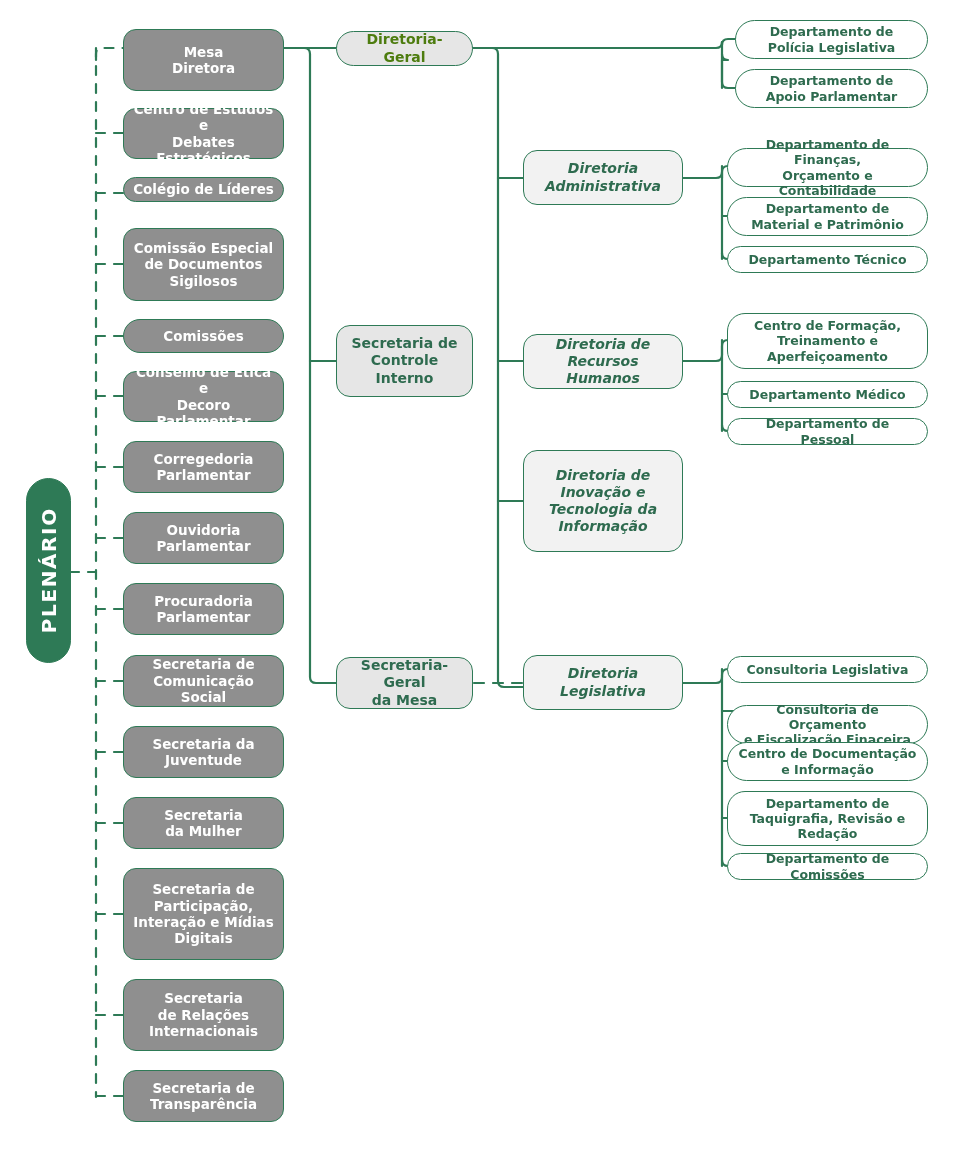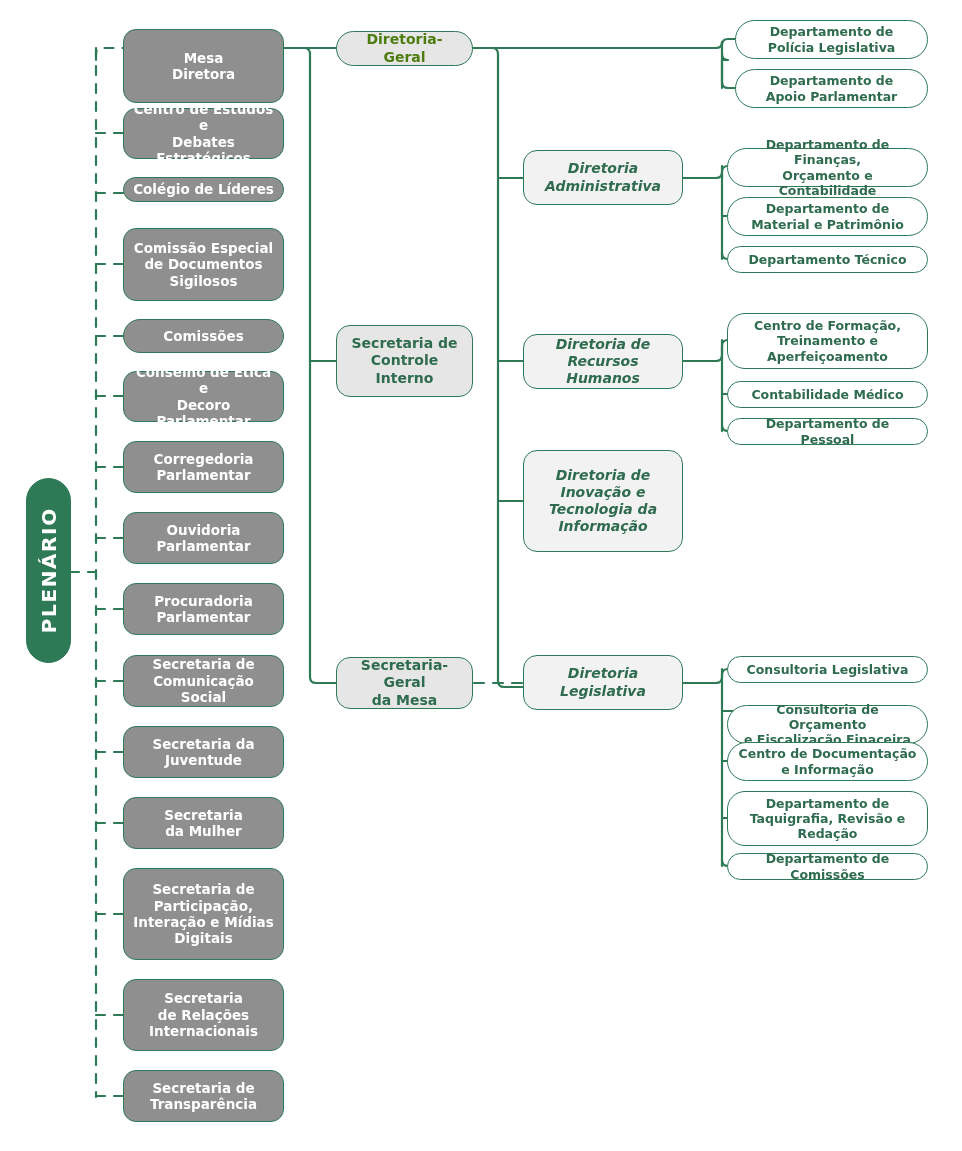--- a/index.html
+++ b/index.html
@@ -170,21 +170,21 @@
         <path d="M722,860 Q722,866 728,866 L735,866"></path>
       </g>
 
     </g>
   </svg>
 
   <div class="node n-root" style="left:26px;top:478px;width:45px;height:185px;">
     <span class="vtxt">PLENÁRIO</span>
   </div>
 
-  <div class="node n-gray" style="left:123px;top:29px;width:161px;height:74px;">
+  <div class="node n-gray" style="left:123px;top:29px;width:161px;height:62px;">
     <span>Mesa<br>Diretora</span>
   </div>
 
   <div class="node n-gray" style="left:123px;top:108px;width:161px;height:51px;">
     <span>Centro de Estudos e<br>Debates Estratégicos</span>
   </div>
 
   <div class="node n-gray" style="left:123px;top:177px;width:161px;height:25px;border-radius:18px;">
     <span>Colégio de Líderes</span>
   </div>
@@ -283,21 +283,21 @@
 
   <div class="node n-leaf" style="left:727px;top:246px;width:201px;height:27px;">
     <span>Departamento Técnico</span>
   </div>
 
   <div class="node n-leaf r3" style="left:727px;top:313px;width:201px;height:56px;">
     <span>Centro de Formação,<br>Treinamento e<br>Aperfeiçoamento</span>
   </div>
 
   <div class="node n-leaf" style="left:727px;top:381px;width:201px;height:27px;">
-    <span>Contabilidade Médico</span>
+    <span>Departamento Médico</span>
   </div>
 
   <div class="node n-leaf" style="left:727px;top:418px;width:201px;height:27px;">
     <span>Departamento de Pessoal</span>
   </div>
 
   <div class="node n-leaf" style="left:727px;top:656px;width:201px;height:27px;">
     <span>Consultoria Legislativa</span>
   </div>
 

